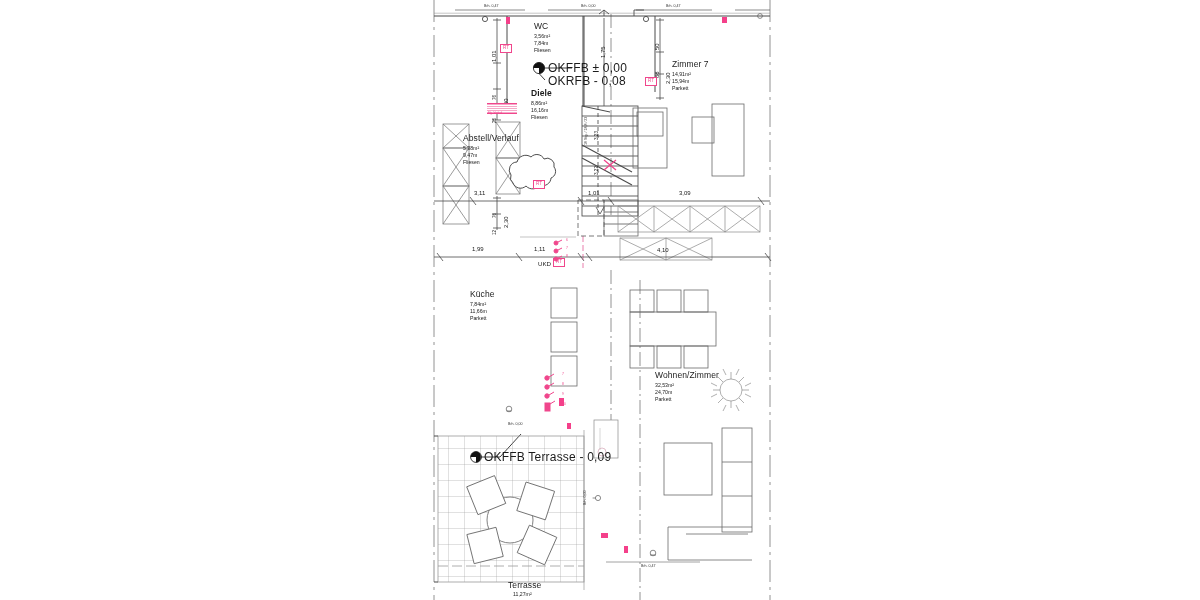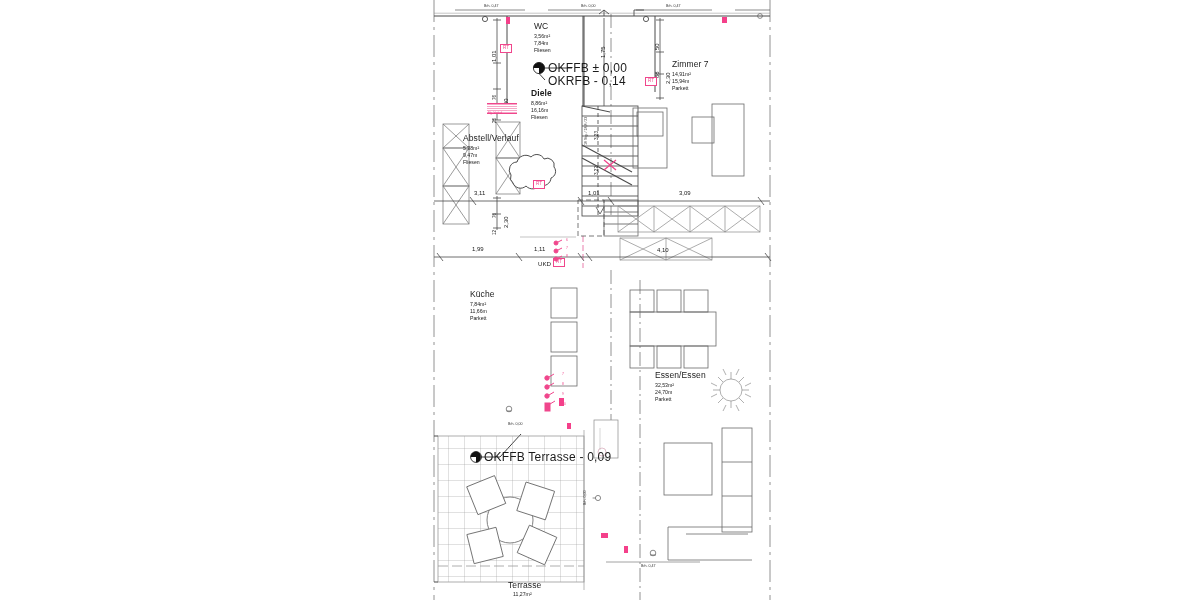--- a/index.html
+++ b/index.html
@@ -266,21 +266,21 @@
   <div class="lbl tiny" style="left:508px;top:422px;">Brh. 0,00</div>
   <div class="lbl tiny rot90" style="left:583px;top:505px;">Brh. 0,00</div>
   <div class="lbl tiny" style="left:641px;top:564px;">Brh. 0,47</div>
 
   <div class="lbl room-name" style="left:534px;top:22px;">WC</div>
   <div class="lbl room-sub" style="left:534px;top:34px;">3,56m²</div>
   <div class="lbl room-sub" style="left:534px;top:41px;">7,84m</div>
   <div class="lbl room-sub" style="left:534px;top:48px;">Fliesen</div>
 
   <div class="lbl okffb" style="left:548px;top:62px;">OKFFB ± 0,00</div>
-  <div class="lbl okffb" style="left:548px;top:75px;">OKRFB - 0,14</div>
+  <div class="lbl okffb" style="left:548px;top:75px;">OKRFB - 0,08</div>
 
   <div class="lbl room-name" style="left:531px;top:89px;font-weight:bold;">Diele</div>
   <div class="lbl room-sub" style="left:531px;top:101px;">8,86m²</div>
   <div class="lbl room-sub" style="left:531px;top:108px;">16,16m</div>
   <div class="lbl room-sub" style="left:531px;top:115px;">Fliesen</div>
 
   <div class="lbl room-name" style="left:463px;top:134px;">Abstell/Verlauf</div>
   <div class="lbl room-sub" style="left:463px;top:146px;">5,38m²</div>
   <div class="lbl room-sub" style="left:463px;top:153px;">9,47m</div>
   <div class="lbl room-sub" style="left:463px;top:160px;">Fliesen</div>
@@ -288,21 +288,21 @@
   <div class="lbl room-name" style="left:672px;top:60px;">Zimmer 7</div>
   <div class="lbl room-sub" style="left:672px;top:72px;">14,91m²</div>
   <div class="lbl room-sub" style="left:672px;top:79px;">15,94m</div>
   <div class="lbl room-sub" style="left:672px;top:86px;">Parkett</div>
 
   <div class="lbl room-name" style="left:470px;top:290px;text-align:right;">Küche</div>
   <div class="lbl room-sub" style="left:470px;top:302px;">7,84m²</div>
   <div class="lbl room-sub" style="left:470px;top:309px;">11,66m</div>
   <div class="lbl room-sub" style="left:470px;top:316px;">Parkett</div>
 
-  <div class="lbl room-name" style="left:655px;top:371px;">Essen/Essen</div>
+  <div class="lbl room-name" style="left:655px;top:371px;">Wohnen/Zimmer</div>
   <div class="lbl room-sub" style="left:655px;top:383px;">32,53m²</div>
   <div class="lbl room-sub" style="left:655px;top:390px;">24,70m</div>
   <div class="lbl room-sub" style="left:655px;top:397px;">Parkett</div>
 
   <div class="lbl okffb" style="left:484px;top:451px;">OKFFB Terrasse - 0,09</div>
   <div class="lbl room-name" style="left:508px;top:581px;">Terrasse</div>
   <div class="lbl room-sub" style="left:513px;top:592px;">11,27m²</div>
 
   <div class="lbl dim" style="left:474px;top:190px;">3,11</div>
   <div class="lbl dim" style="left:588px;top:190px;">1,01</div>

